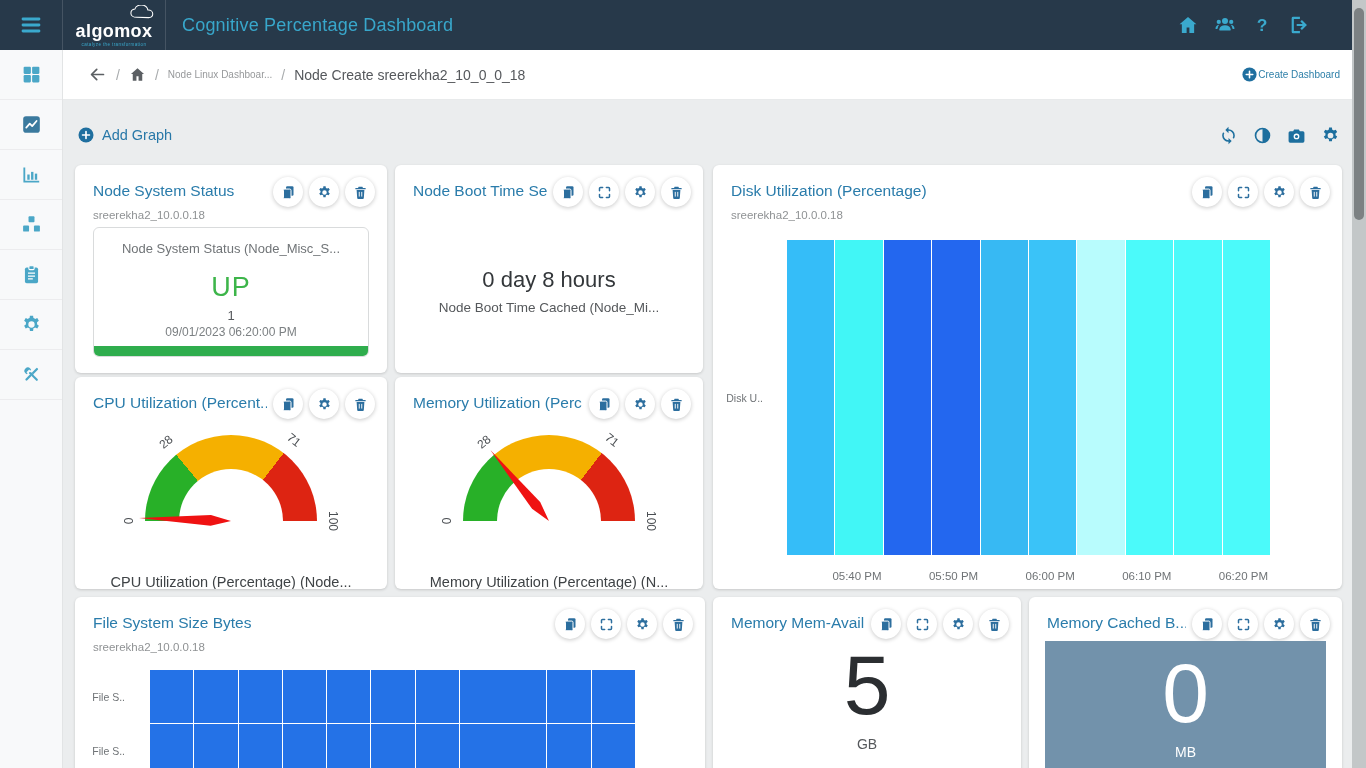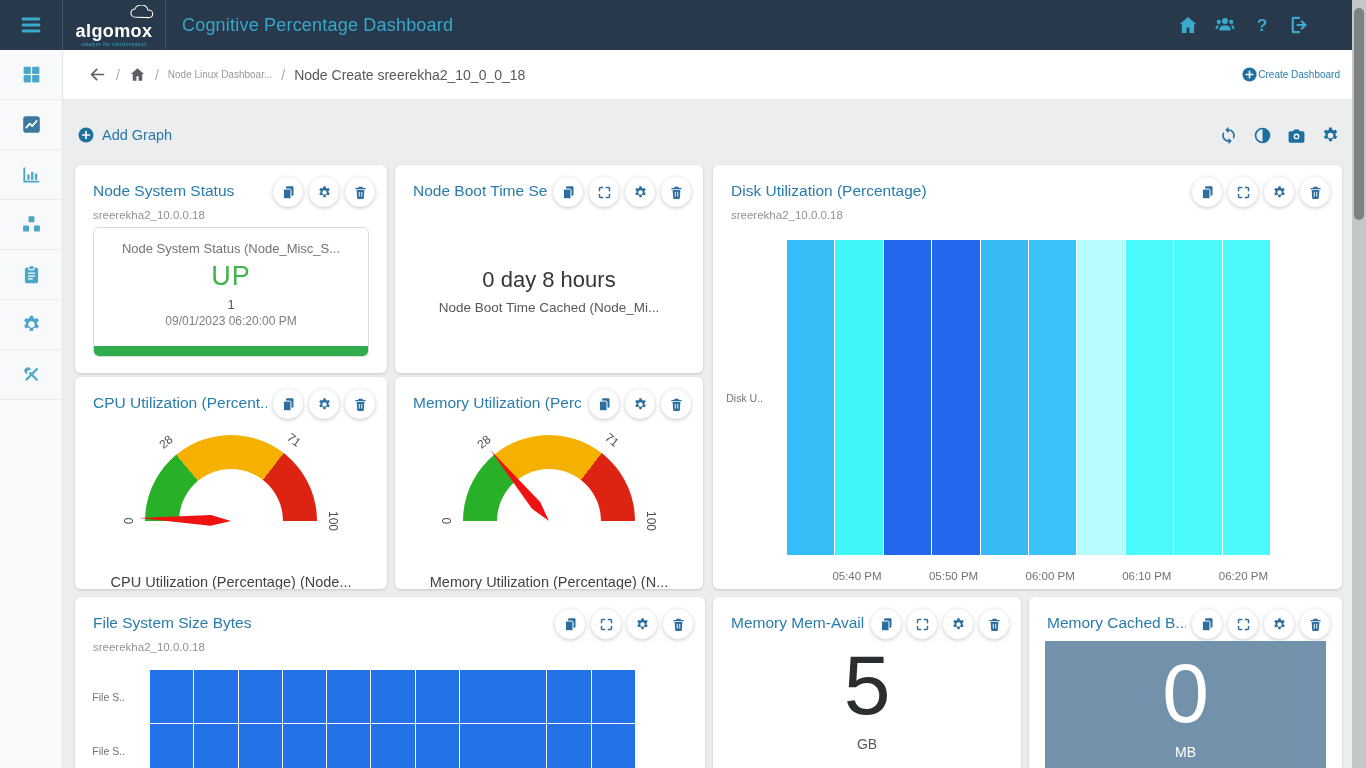--- a/index.html
+++ b/index.html
@@ -59,21 +59,21 @@
   .icon-btn{width:30px;height:30px;border-radius:50%;background:#fff;border:none;
     box-shadow:0 1px 4px rgba(0,0,0,.22);color:#2c6e9e;display:flex;align-items:center;
     justify-content:center;padding:0;margin-left:6px;cursor:pointer}
   .icon-btn .icon{width:15px;height:15px}
   .card-sub{padding:0 18px;font-size:11.5px;color:#8f9294;margin-top:2px}
 
   
   .status-box{margin:6px 18px 0;border:1px solid #d9dbdc;border-radius:6px;height:130px;
     position:relative;text-align:center;padding-top:13px;overflow:hidden}
   .status-metric{font-size:13px;color:#707477;white-space:nowrap;overflow:hidden;padding:0 8px}
-  .status-up{font-size:27px;color:#3db54a;margin-top:5px;letter-spacing:1px;line-height:30px}
+  .status-up{font-size:27px;color:#3db54a;margin-top:16px;letter-spacing:1px;line-height:30px}
   .status-one{font-size:13px;color:#55585c;margin-top:6px}
   .status-ts{font-size:12px;color:#7c8083;margin-top:2px}
   .status-bar{position:absolute;left:0;right:0;bottom:0;height:10px;background:#2fad4d}
 
   
   .center-col{position:absolute;left:10px;right:10px;top:44px;bottom:0;display:flex;
     flex-direction:column;align-items:center;justify-content:center;text-align:center}
   .boot-value{font-size:22px;color:#33373a}
   .boot-caption{font-size:13.5px;color:#55585b;margin-top:7px;white-space:nowrap;overflow:hidden;max-width:100%}
 

